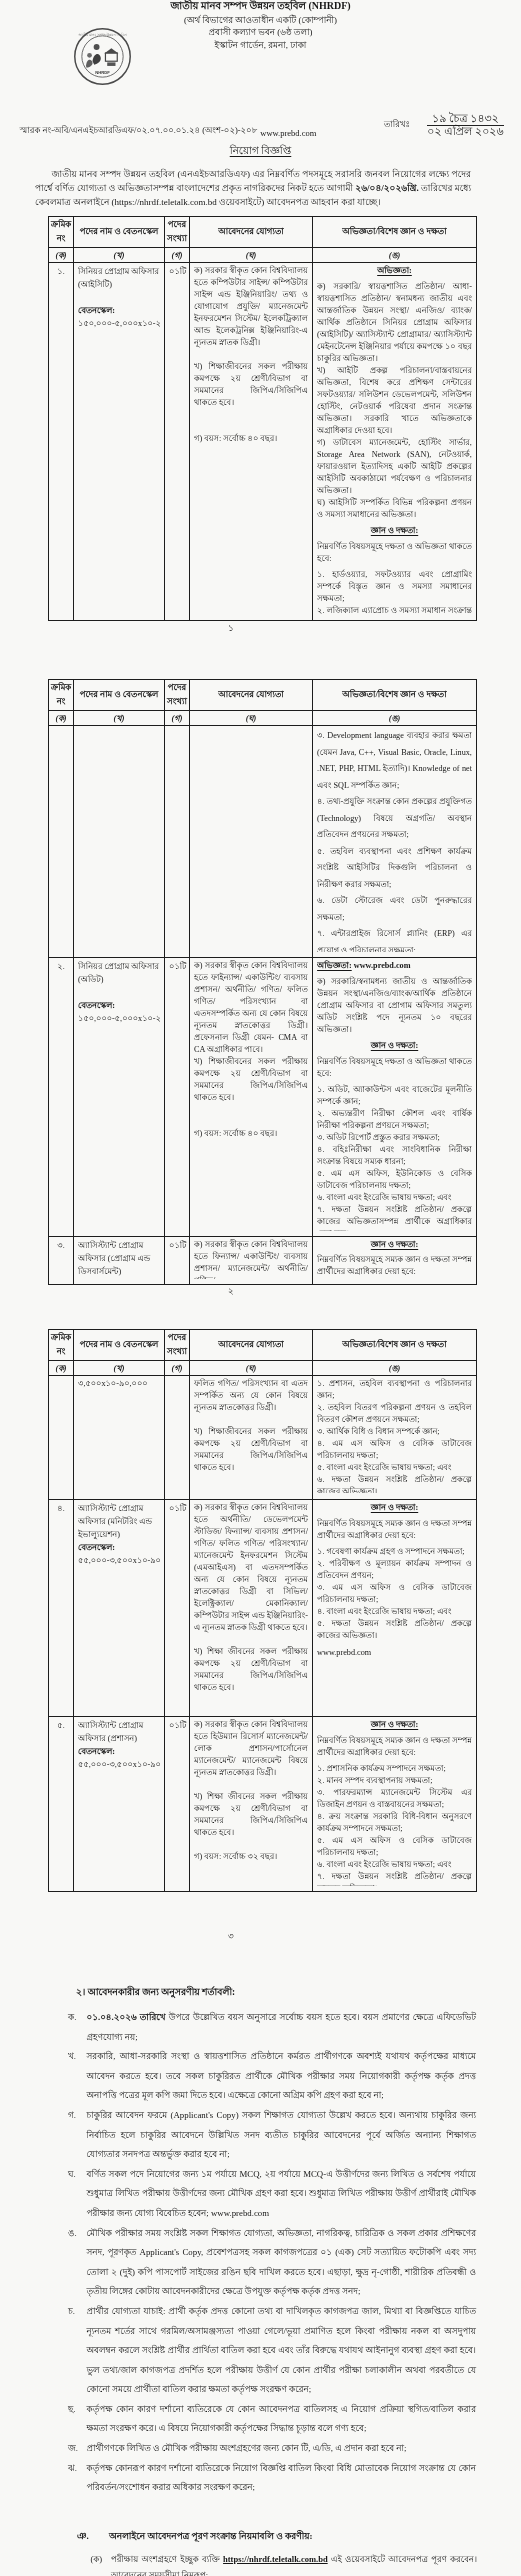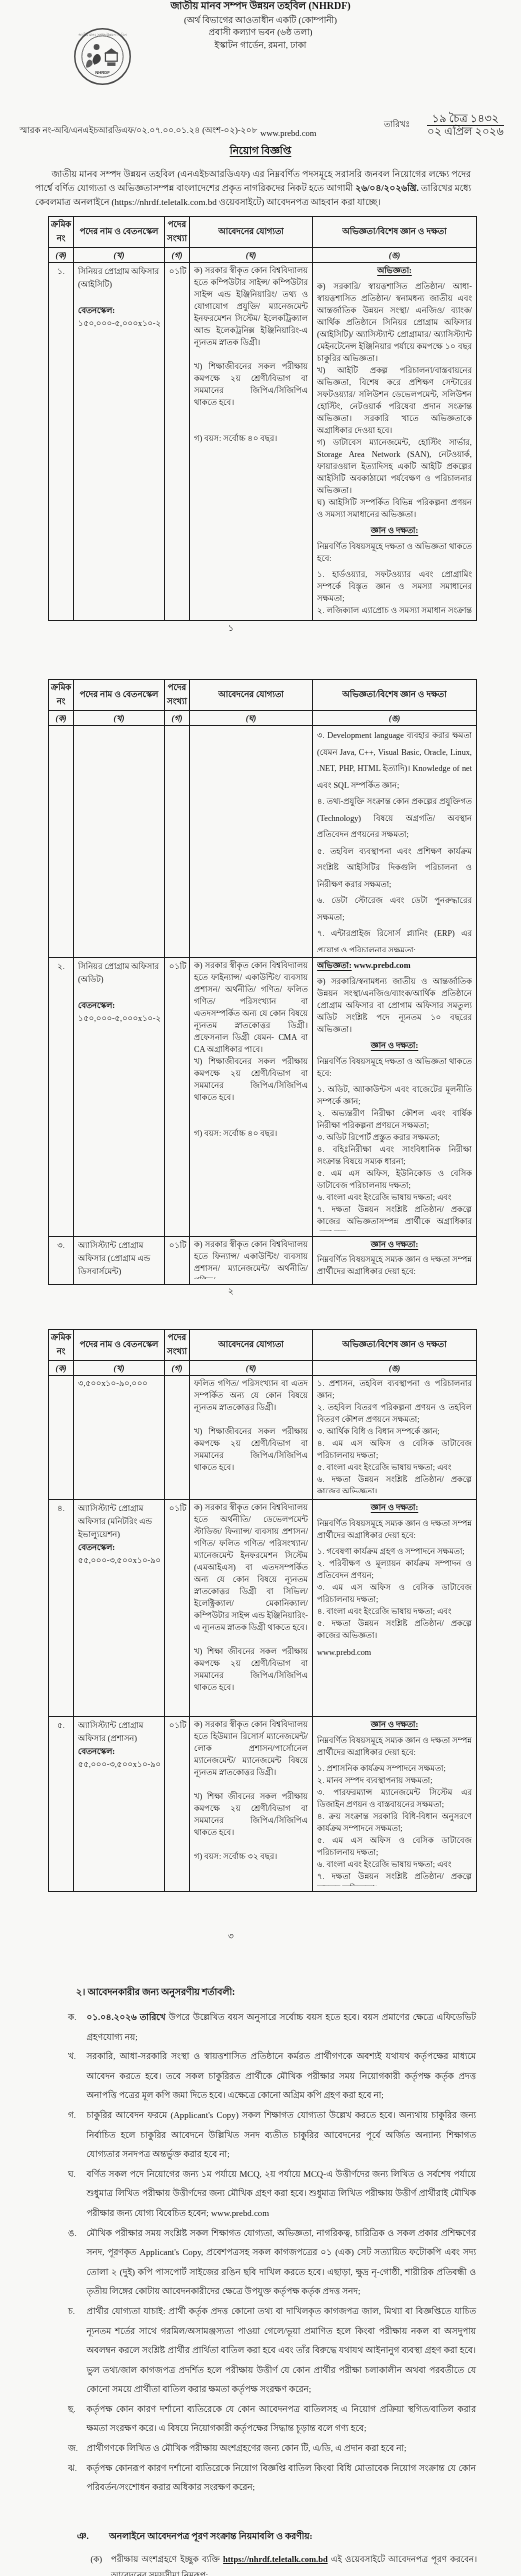--- a/index.html
+++ b/index.html
@@ -17,21 +17,21 @@
 
   
   #org-head{left:0;right:0;top:48;text-align:center;line-height:12.4px;font-size:8.8px;}
   #org-head .l1{font-size:10px;font-weight:bold;margin-bottom:1.5px;}
   #logo{left:73px;top:27px;width:59px;height:59px;}
   #memo-row{left:19.6px;top:113px;width:484px;font-size:8.5px;display:flex;align-items:flex-end;}
   #memo-row .memo{white-space:nowrap;}
   #date-wrap{margin-left:auto;display:flex;align-items:center;gap:5.2px;}
   #date-stack{text-align:center;font-size:11px;line-height:11.3px;margin-left:12px;}
   #date-stack .top{border-bottom:0.8px solid #222;padding:0 4.1px 1px;}
-  #doc-title{left:0;right:0;top:143px;text-align:center;font-size:10.3px;font-weight:bold;}
+  #doc-title{left:0;right:0;top:143px;text-align:center;font-size:10.3px;font-weight:normal;}
   #doc-title span{text-decoration:underline;text-underline-offset:2.1px;}
   #intro{left:35px;top:167px;width:436px;font-size:9px;line-height:14px;text-indent:16.5px;}
 
   
   table.grid{border-collapse:collapse;table-layout:fixed;position:absolute;left:48px;width:429px;padding-left:14px;}
   table.grid td,table.grid th{border:0.8px solid #1d1d1d;vertical-align:top;padding:2.1px 4.1px;font-size:8.2px;font-weight:normal;}
   table.grid th{font-size:8.5px;font-weight:bold;text-align:center;vertical-align:middle;padding:1px 2.1px;}
   table.grid .lab{font-style:italic;font-weight:bold;text-align:center;padding:0.5px;}
   .cellbox{overflow:hidden;line-height:12px;}
   .seclabel{font-weight:bold;text-decoration:underline;text-underline-offset:1.5px;text-align:center;}

